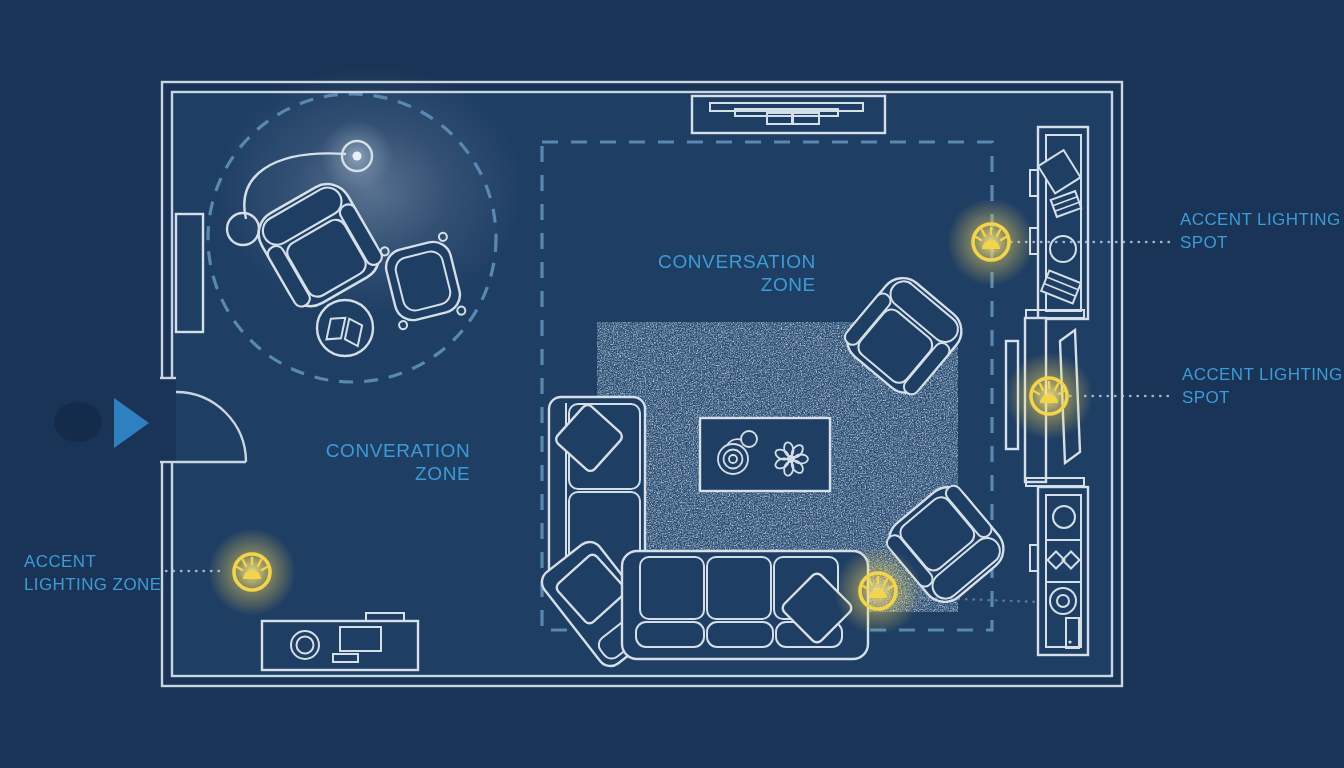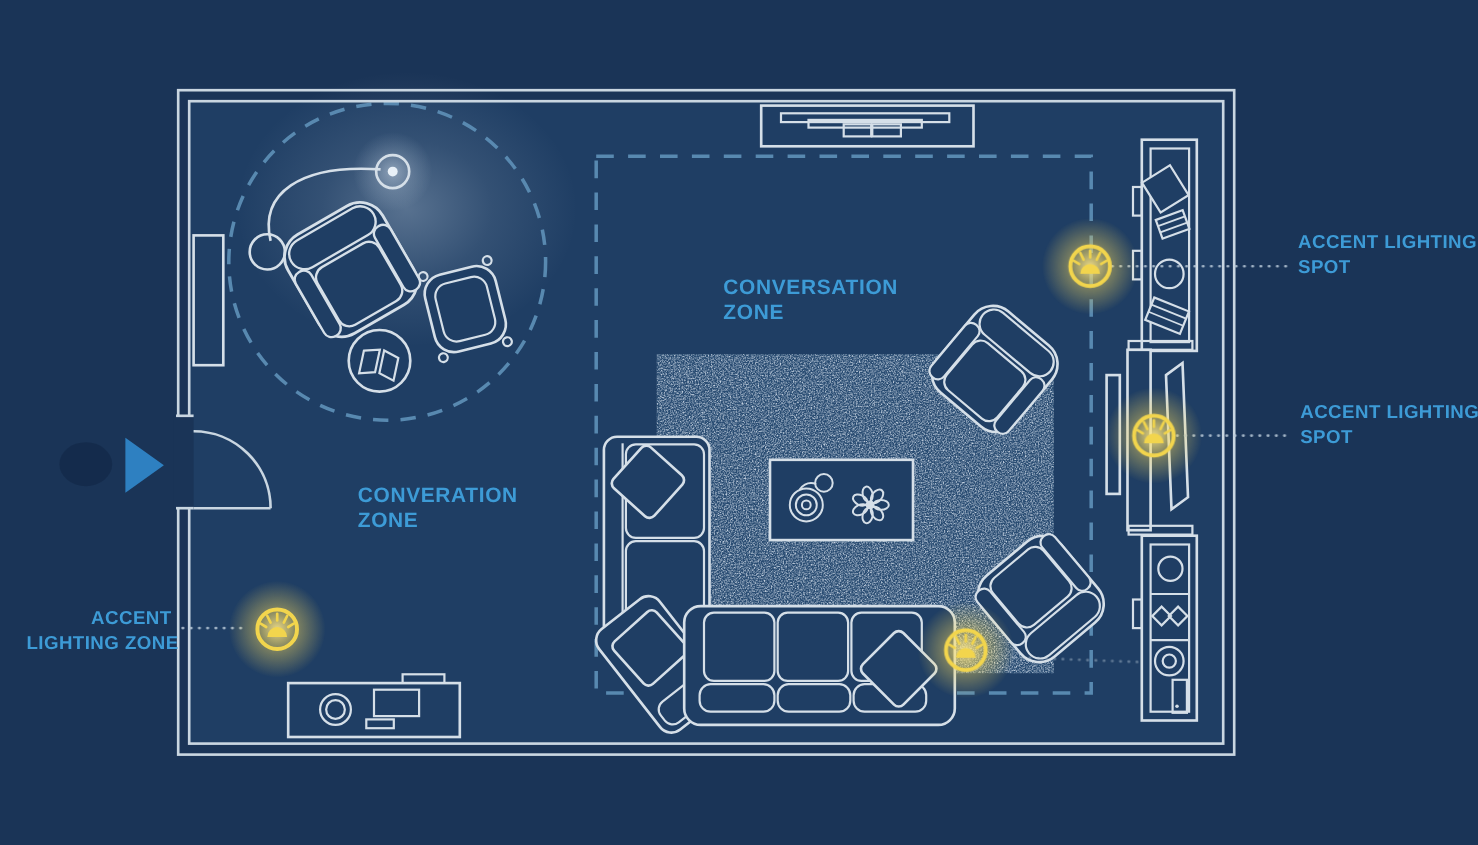--- a/index.html
+++ b/index.html
@@ -12,28 +12,28 @@
     --entry-arrow:#2e80c1;
   }
   html,body{margin:0;padding:0;}
   body{
     width:1344px;height:768px;position:relative;overflow:hidden;
     background:var(--background);
     font-family:"Liberation Sans",sans-serif;
   }
   .plan-svg{position:absolute;left:0;top:0;}
   .label{
-    position:absolute;color:var(--label-blue);font-weight:700;
+    position:absolute;color:var(--label-blue);font-weight:400;
     letter-spacing:.4px;white-space:nowrap;
   }
-  .zone-center{left:737px;top:250px;transform:translateX(-50%);text-align:left;font-size:19px;line-height:23px;letter-spacing:.6px;}
-  .zone-left{left:398px;top:439px;transform:translateX(-50%);text-align:left;font-size:19px;line-height:23px;letter-spacing:.6px;}
+  .zone-center{left:737px;top:250px;transform:translateX(-50%);text-align:right;font-size:19px;line-height:23px;letter-spacing:.6px;}
+  .zone-left{left:398px;top:439px;transform:translateX(-50%);text-align:right;font-size:19px;line-height:23px;letter-spacing:.6px;}
   .accent-rt{left:1180px;top:208px;font-size:17px;line-height:23px;}
   .accent-rm{left:1182px;top:363px;font-size:17px;line-height:23px;}
-  .accent-l{left:24px;top:550px;width:132px;text-align:right;font-size:17px;line-height:23px;}
+  .accent-l{left:24px;top:550px;width:132px;font-size:17px;line-height:23px;}
 </style>
 </head>
 <body>
 
 <svg class="plan-svg" width="1344" height="768" viewBox="0 0 1344 768">
   <defs>
     <radialGradient id="glowWhite">
       <stop offset="0" stop-color="#dce9f5" stop-opacity="0.5"></stop>
       <stop offset="0.5" stop-color="#dce9f5" stop-opacity="0.18"></stop>
       <stop offset="1" stop-color="#dce9f5" stop-opacity="0"></stop>

